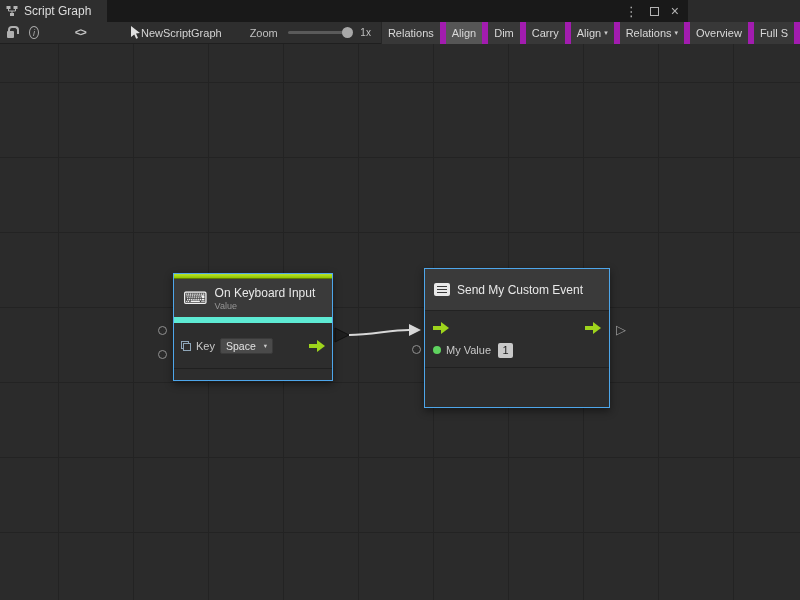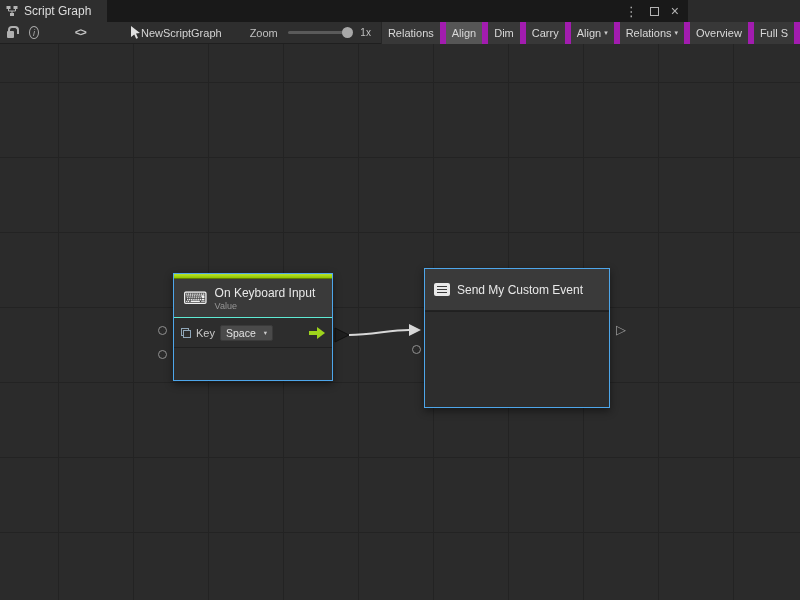--- a/index.html
+++ b/index.html
@@ -89,21 +89,21 @@
   .n1 .nheader { height:38px; }
   .n2 .nheader { height:42px; border-bottom:1px solid #222222; }
   .ntitle { font-size:12px; color:#e8e8e8; }
   .nsub { font-size:9px; color:#979797; margin-top:1px; }
   .kbicon { font-size:17px; color:#f0f0f0; line-height:1; }
   .evicon { position:relative; width:16px; height:13px; background:#e8e8e8; border-radius:2px; }
   .evicon::before {
     content:""; position:absolute; left:3px; right:3px; top:3px; height:7px;
     background:repeating-linear-gradient(to bottom, #3a3a3a 0 1px, transparent 1px 3px);
   }
-  .nbody { background:#2d2d2d; border-top:1px solid #5eead4; padding:4px 0; }
+  .nbody { background:#2d2d2d; border-top:6px solid #5eead4; padding:12px 0; }
   .prow { display:flex; align-items:center; gap:5px; height:21px; padding:0 7px; }
   .n2 .prow { height:22px; padding:0 8px; }
   .plabel { color:#c8c8c8; }
   .nfooter { height:12px; border-top:1px solid #202020; background:#2d2d2d; }
 
   .objicon { position:relative; width:10px; height:10px; flex:0 0 auto; }
   .objicon::before { content:""; position:absolute; left:0; top:0; width:6px; height:6px; border:1px solid #8fa6b8; }
   .objicon::after { content:""; position:absolute; right:0; bottom:0; width:6px; height:6px; border:1px solid #8fa6b8; background:#2d2d2d; }
 
   .dropdown {
@@ -230,17 +230,28 @@
 </div>
 
 <span class="portcircle" style="left:158px; top:326px;"></span>
 <span class="portcircle" style="left:158px; top:350px;"></span>
 
 <div class="node n2" style="left:424px; top:268px; width:186px; height:140px;">
   <div class="nheader">
     <span class="evicon"></span>
     <span class="ntitle">Send My Custom Event</span>
   </div>
+  <div class="nbody" style="border-top:none; padding:6px 0;">
+    <div class="prow">
+      <span class="garrow"></span>
+      <span class="garrow pushright"></span>
+    </div>
+    <div class="prow">
+      <span class="gdot"></span>
+      <span class="plabel">My Value</span>
+      <span class="valbox">1</span>
+    </div>
+  </div>
   <div class="nfooter"></div>
 </div>
 
 <span class="portcircle" style="left:412px; top:345px;"></span>
 <span class="tri-outline" style="left:616px; top:323px;">▷</span>
 
 </body></html>

